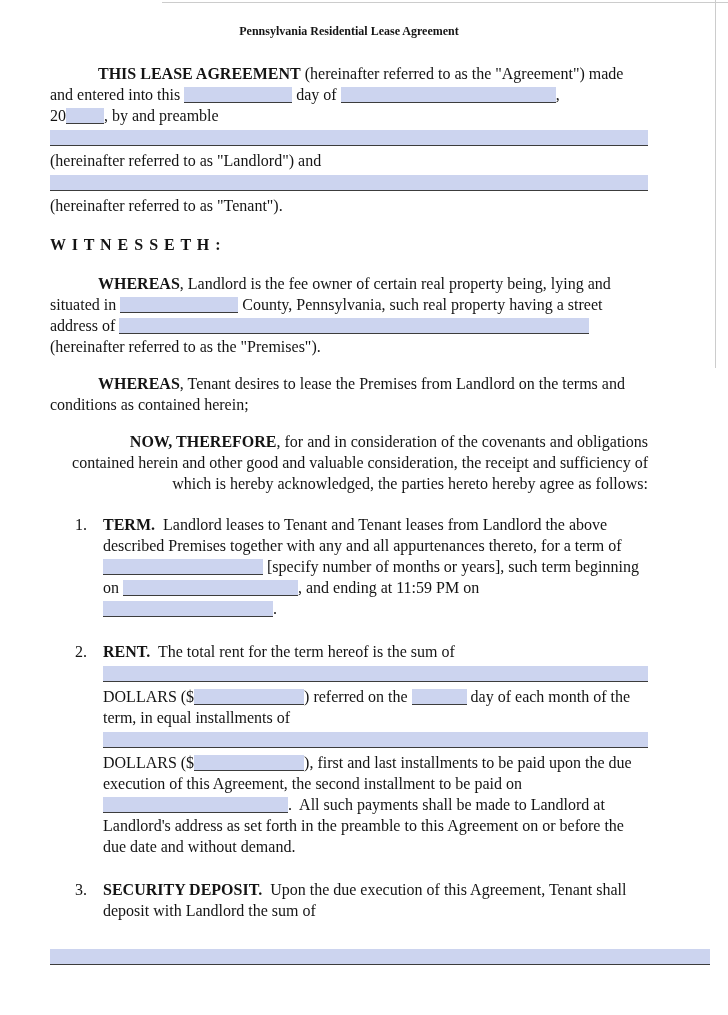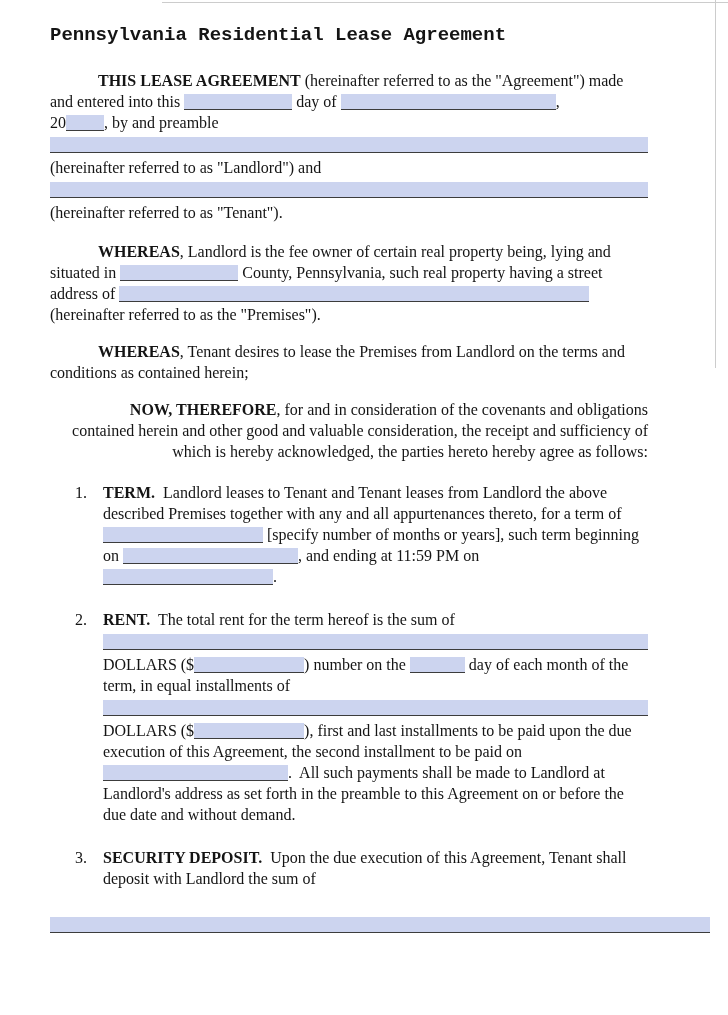--- a/index.html
+++ b/index.html
@@ -14,25 +14,24 @@
     overflow: hidden;
     font-family: "Liberation Serif", serif;
     font-size: 16px;
     color: #141414;
   }
   .page {
     padding: 24px 80px 0 50px;
     position: relative;
   }
   .doc-title {
-    text-align: left;
+    text-align: center;
     font-weight: bold;
-    font-size: 19px;
+    font-size: 12px;
     margin: 0 0 24px 0;
-    font-family: Liberation Mono, monospace;
   }
   p.para {
     margin: 0 0 16px 0;
     line-height: 21px;
   }
   p.intro   { margin-bottom: 18px; }
   p.witness { margin-bottom: 18px; font-weight: bold; letter-spacing: 1px; }
   p.nowth   { margin-bottom: 20px; text-align: right; }
   .indent { text-indent: 48px; }
   b { font-weight: bold; }
@@ -94,20 +93,21 @@
 
   <p class="para intro indent">
     <b>THIS LEASE AGREEMENT</b><span> (hereinafter referred to as the "Agreement") made and entered into this </span><span class="blank" style="width:108px"></span><span> day of </span><span class="blank" style="width:215px"></span><span>,</span><br>
     <span>20</span><span class="blank" style="width:38px"></span><span>, by and preamble</span>
     <span class="blank-block"></span>
     <span>(hereinafter referred to as "Landlord") and</span>
     <span class="blank-block"></span>
     <span>(hereinafter referred to as "Tenant").</span>
   </p>
 
+  <p class="para witness">W I T N E S S E T H :</p>
 
   <p class="para indent">
     <b>WHEREAS</b><span>, Landlord is the fee owner of certain real property being, lying and situated in </span><span class="blank" style="width:118px"></span><span> County, Pennsylvania, such real property having a street address of </span><span class="blank" style="width:470px"></span><span> (hereinafter referred to as the "Premises").</span>
   </p>
 
 
   <p class="para indent">
     <b>WHEREAS</b><span>, Tenant desires to lease the Premises from Landlord on the terms and conditions as contained herein;</span>
   </p>
 
@@ -119,21 +119,21 @@
 
     <div class="item">
       <span class="num">1.</span>
       <b>TERM.</b><span>&nbsp; Landlord leases to Tenant and Tenant leases from Landlord the above described Premises together with any and all appurtenances thereto, for a term of </span><span class="blank" style="width:160px"></span><span> [specify number of months or years], such term beginning on </span><span class="blank" style="width:175px"></span><span>, and ending at 11:59 PM on </span><span class="blank" style="width:170px"></span><span>.</span>
     </div>
 
     <div class="item">
       <span class="num">2.</span>
       <b>RENT.</b><span>&nbsp; The total rent for the term hereof is the sum of</span>
       <span class="blank-block"></span>
-      <span>DOLLARS ($</span><span class="blank" style="width:110px"></span><span>) number on the </span><span class="blank" style="width:55px"></span><span> day of each month of the term, in equal installments of</span>
+      <span>DOLLARS ($</span><span class="blank" style="width:110px"></span><span>) referred on the </span><span class="blank" style="width:55px"></span><span> day of each month of the term, in equal installments of</span>
       <span class="blank-block"></span>
       <span>DOLLARS ($</span><span class="blank" style="width:110px"></span><span>), first and last installments to be paid upon the due execution of this Agreement, the second installment to be paid on </span><span class="blank" style="width:185px"></span><span>.&nbsp; All such payments shall be made to Landlord at Landlord's address as set forth in the preamble to this Agreement on or before the due date and without demand.</span>
     </div>
 
     <div class="item">
       <span class="num">3.</span>
       <b>SECURITY DEPOSIT.</b><span>&nbsp; Upon the due execution of this Agreement, Tenant shall deposit with Landlord the sum of</span>
     </div>
 
   </div>

